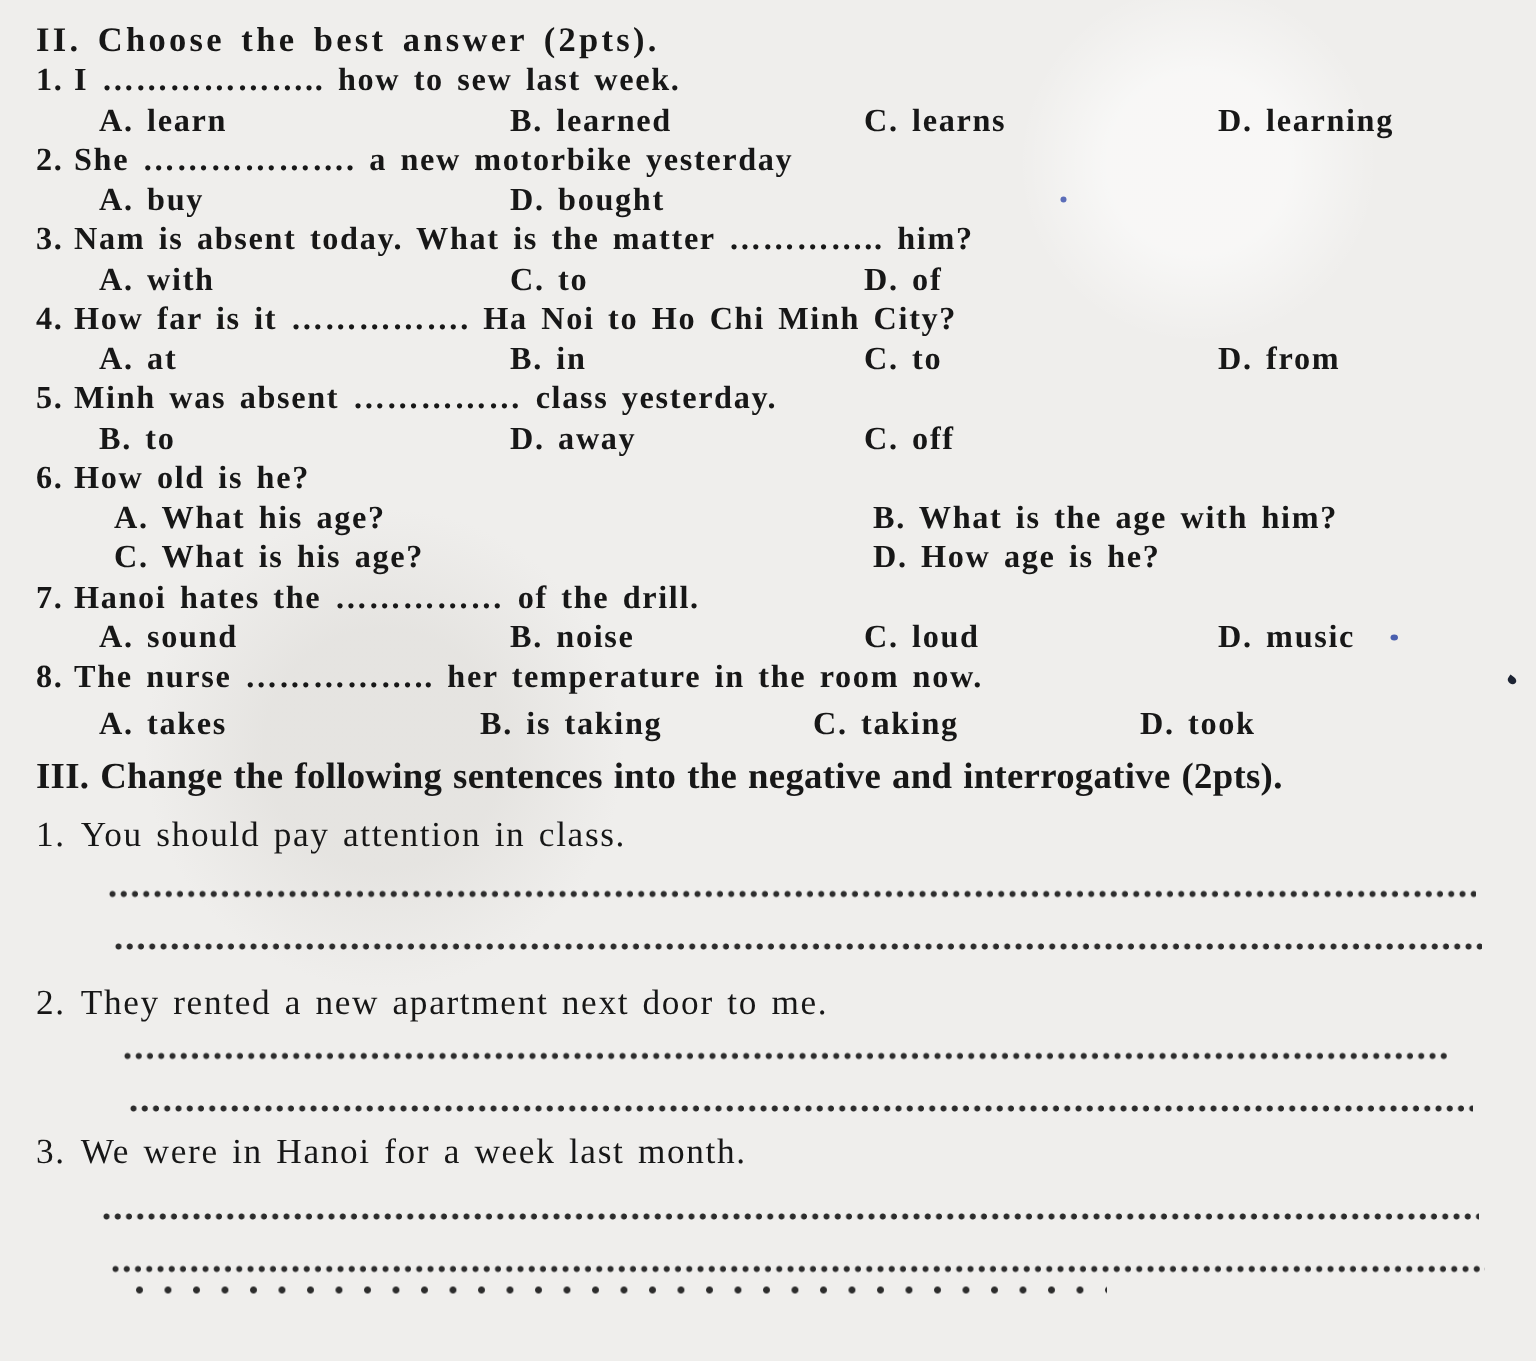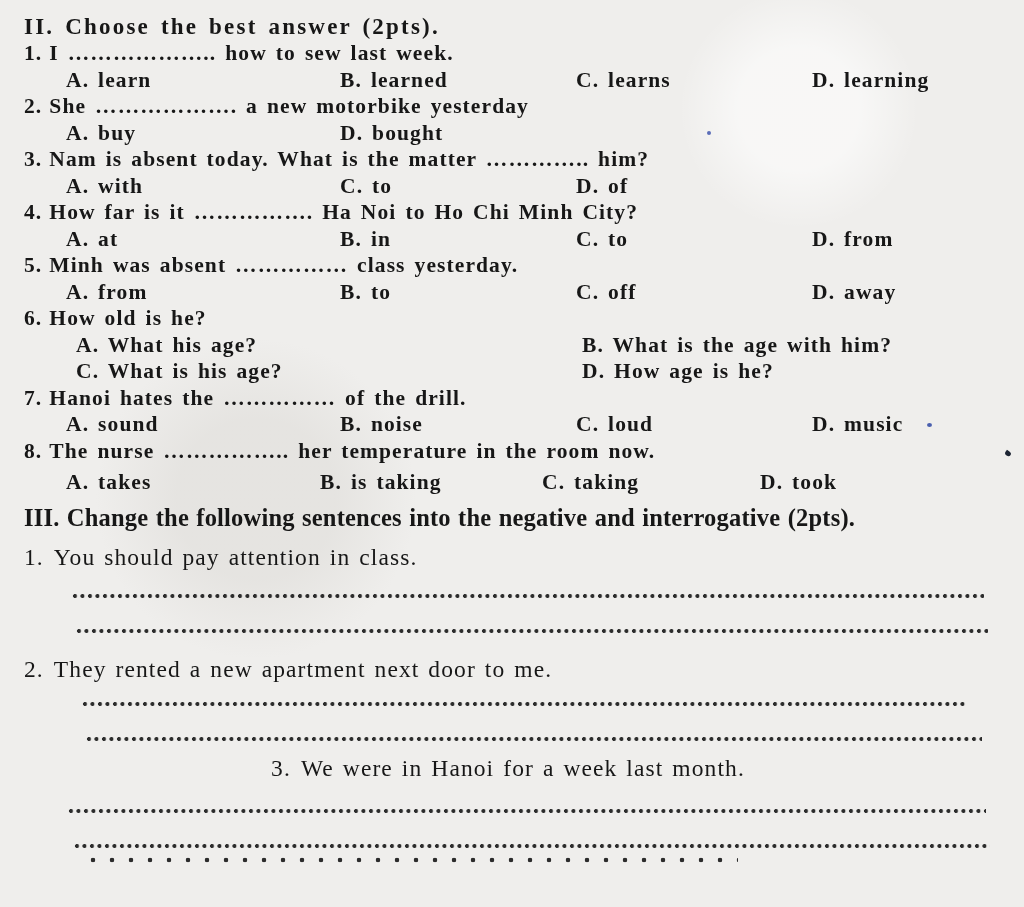--- a/index.html
+++ b/index.html
@@ -54,21 +54,21 @@
   }
 
   
   .speck { position: absolute; border-radius: 50%; }
   .speck-1 { left: 927px; top: 423px; width: 5px; height: 4px; background: #4a5fae; }
   .speck-2 { left: 1005px; top: 451px; width: 6px; height: 5px; background: #1d2433; border-radius: 0 60% 60% 60%; transform: rotate(35deg); }
   .speck-3 { left: 707px; top: 131px; width: 4px; height: 4px; background: #5b6db8; }
 
   
   .mt12 { margin-top: 12px; } .mt22 { margin-top: 22px; } .mt29 { margin-top: 29px; }
-  .mt18 { margin-top: 18px; } .mt13 { margin-top: 13px; text-align: center; } .mt26 { margin-top: 26px; }
+  .mt18 { margin-top: 18px; } .mt13 { margin-top: 13px; } .mt26 { margin-top: 26px; }
   .mt15 { margin-top: 15px; } .mt8  { margin-top: 8px; }
   .ml48 { margin-left: 48px; margin-right: 8px; }
   .ml52 { margin-left: 52px; margin-right: 4px; }
   .ml58 { margin-left: 58px; margin-right: 26px; }
   .ml62 { margin-left: 62px; margin-right: 10px; }
   .ml44 { margin-left: 44px; margin-right: 6px; }
   .ml50 { margin-left: 50px; margin-right: 2px; }
   .ml66 { margin-left: 66px; }
 </style>
 </head>
@@ -113,24 +113,23 @@
       <span>A. at</span>
       <span>B. in</span>
       <span>C. to</span>
       <span>D. from</span>
     </div>
 
     <div>
       <span class="q-num">5.</span><span>Minh was absent ……………  class yesterday.</span>
     </div>
     <div class="opt-row">
-      <span>A. from</span>
       <span>B. to</span>
+      <span>D. away</span>
       <span>C. off</span>
-      <span>D. away</span>
     </div>
 
     <div>
       <span class="q-num">6.</span><span>How old is he?</span>
     </div>
     <div class="opt-row opt-row--pair">
       <span>A. What his age?</span>
       <span>B. What is the age with him?</span>
     </div>
     <div class="opt-row opt-row--pair">

